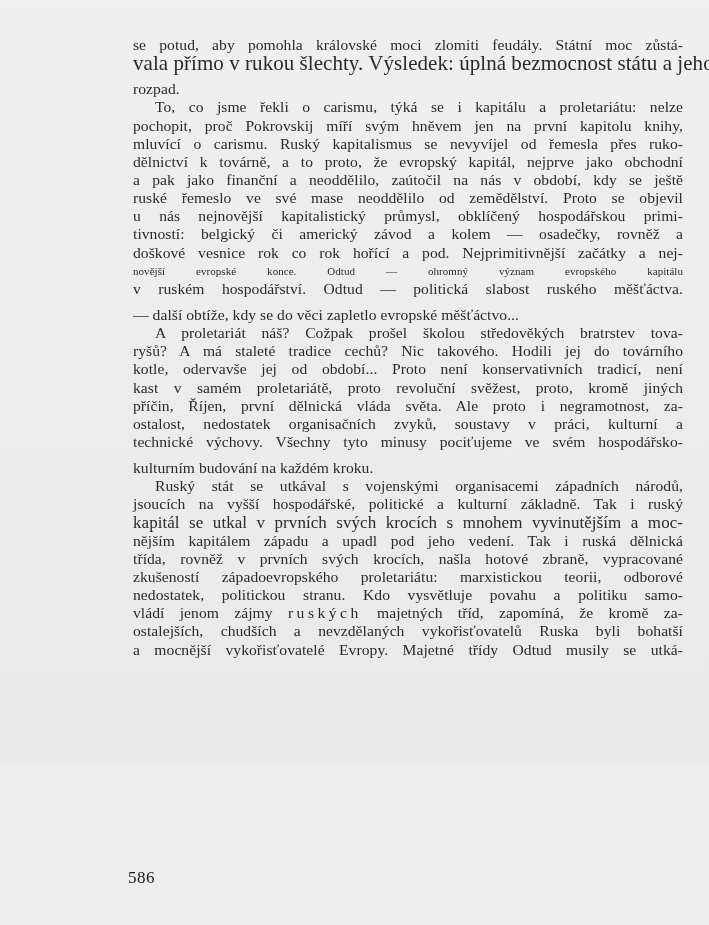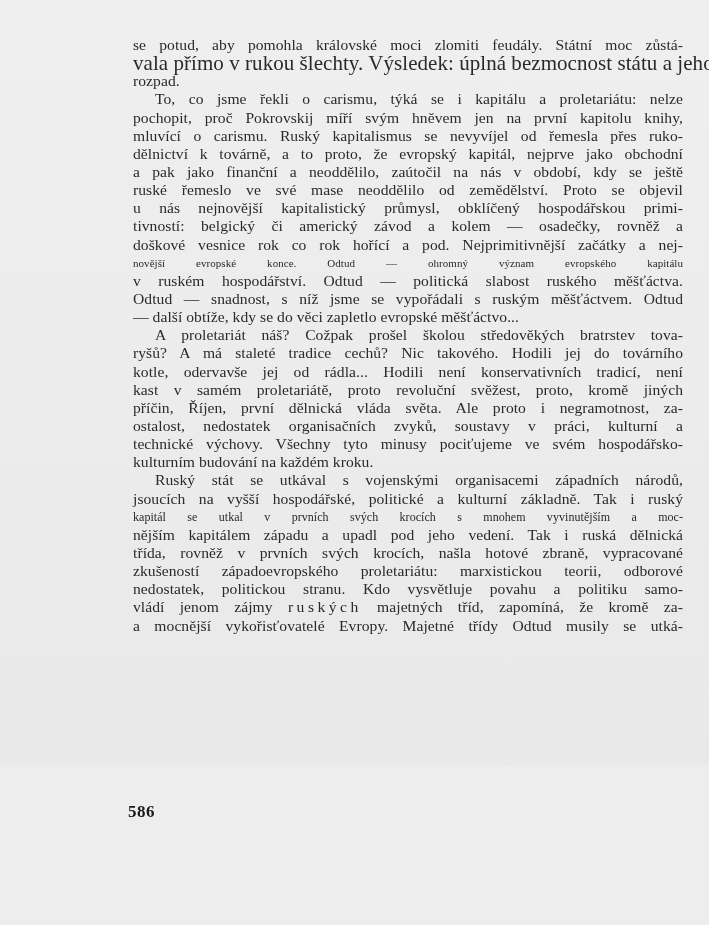--- a/index.html
+++ b/index.html
@@ -24,29 +24,29 @@
   .line {
     display: block;
     height: 18.15px;
     line-height: 18.15px;
     font-size: 15.6px;
     white-space: nowrap;
     text-align: justify;
     text-align-last: justify;
     letter-spacing: 0.05px;
   }
-  .line.last { text-align-last: left; }
+  .line.last { text-align-last: left; margin-top: 8px; }
   .line.indent { padding-left: 22px; }
   .spaced { letter-spacing: 3.5px; }
   .page-number {
     position: absolute;
     left: 128px;
-    top: 802px;
+    top: 868px;
     font-family: "Liberation Serif", "DejaVu Serif", serif;
-    font-weight: bold;
+    font-weight: normal;
     font-size: 17px;
     color: #1a1a1a;
     letter-spacing: 0.5px;
   }
 </style>
 </head>
 <body>
 
 <div class="page">
   <div class="text-block" id="text-block">
@@ -57,34 +57,34 @@
       <span class="line" style="font-size: 15.6px; display: block;">pochopit, proč Pokrovskij míří svým hněvem jen na první kapitolu knihy,</span>
       <span class="line" style="font-size: 15.6px; display: block;">mluvící o carismu. Ruský kapitalismus se nevyvíjel od řemesla přes ruko-</span>
       <span class="line" style="font-size: 15.6px; display: block;">dělnictví k továrně, a to proto, že evropský kapitál, nejprve jako obchodní</span>
       <span class="line" style="font-size: 15.6px; display: block;">a pak jako finanční a neoddělilo, zaútočil na nás v období, kdy se ještě</span>
       <span class="line" style="font-size: 15.6px; display: block;">ruské řemeslo ve své mase neoddělilo od zemědělství. Proto se objevil</span>
       <span class="line" style="font-size: 15.6px; display: block;">u nás nejnovější kapitalistický průmysl, obklíčený hospodářskou primi-</span>
       <span class="line" style="font-size: 15.6px; display: block;">tivností: belgický či americký závod a kolem — osadečky, rovněž a</span>
       <span class="line" style="font-size: 15.6px; display: block;">doškové vesnice rok co rok hořící a pod. Nejprimitivnější začátky a nej-</span>
       <span class="line" style="font-size: 11px; display: block;">novější evropské konce. Odtud — ohromný význam evropského kapitálu</span>
       <span class="line" style="font-size: 15.6px; display: block;">v ruském hospodářství. Odtud — politická slabost ruského měšťáctva.</span>
-      <span class="line" style="font-size: 15.6px; display: block;">Odtud — snadnost, s níž jsme se vypořádali s ruským měšťáctvem. Odtud</span>
       <span class="line last" style="font-size: 15.6px; display: block;">— další obtíže, kdy se do věci zapletlo evropské měšťáctvo...</span>
       <span class="line indent" style="font-size: 15.6px; display: block;">A proletariát náš? Cožpak prošel školou středověkých bratrstev tova-</span>
       <span class="line" style="font-size: 15.6px; display: block;">ryšů? A má staleté tradice cechů? Nic takového. Hodili jej do továrního</span>
-      <span class="line" style="font-size: 15.6px; display: block;">kotle, odervavše jej od rádla... Hodili není konservativních tradicí, není</span>
+      <span class="line" style="font-size: 15.6px; display: block;">kotle, odervavše jej od období... Proto není konservativních tradicí, není</span>
       <span class="line" style="font-size: 15.6px; display: block;">kast v samém proletariátě, proto revoluční svěžest, proto, kromě jiných</span>
       <span class="line" style="font-size: 15.6px; display: block;">příčin, Říjen, první dělnická vláda světa. Ale proto i negramotnost, za-</span>
       <span class="line" style="font-size: 15.6px; display: block;">ostalost, nedostatek organisačních zvyků, soustavy v práci, kulturní a</span>
       <span class="line" style="font-size: 15.6px; display: block;">technické výchovy. Všechny tyto minusy pociťujeme ve svém hospodářsko-</span>
       <span class="line last" style="font-size: 15.6px; display: block;">kulturním budování na každém kroku.</span>
       <span class="line indent" style="font-size: 15.6px; display: block;">Ruský stát se utkával s vojenskými organisacemi západních národů,</span>
       <span class="line" style="font-size: 15.6px; display: block;">jsoucích na vyšší hospodářské, politické a kulturní základně. Tak i ruský</span>
-      <span class="line" style="font-size: 12px; display: block;">kapitál se utkal v prvních svých krocích s mnohem vyvinutějším a moc-</span>
+      <span class="line" style="font-size: 17px; display: block;">kapitál se utkal v prvních svých krocích s mnohem vyvinutějším a moc-</span>
       <span class="line" style="font-size: 15.6px; display: block;">nějším kapitálem západu a upadl pod jeho vedení. Tak i ruská dělnická</span>
       <span class="line" style="font-size: 15.6px; display: block;">třída, rovněž v prvních svých krocích, našla hotové zbraně, vypracované</span>
       <span class="line" style="font-size: 15.6px; display: block;">zkušeností západoevropského proletariátu: marxistickou teorii, odborové</span>
       <span class="line" style="font-size: 15.6px; display: block;">nedostatek, politickou stranu. Kdo vysvětluje povahu a politiku samo-</span>
       <span class="line" style="font-size: 15.6px; display: block;"><span>vládí jenom zájmy </span><span class="spaced">ruských</span><span> majetných tříd, zapomíná, že kromě za-</span></span>
+      <span class="line" style="font-size: 15.6px; display: block;">ostalejších, chudších a nevzdělaných vykořisťovatelů Ruska byli bohatší</span>
       <span class="line" style="font-size: 15.6px; display: block;">a mocnější vykořisťovatelé Evropy. Majetné třídy Odtud musily se utká-</span>
     </div>
   <div class="page-number">586</div>
 </div>
 
 </body></html>

